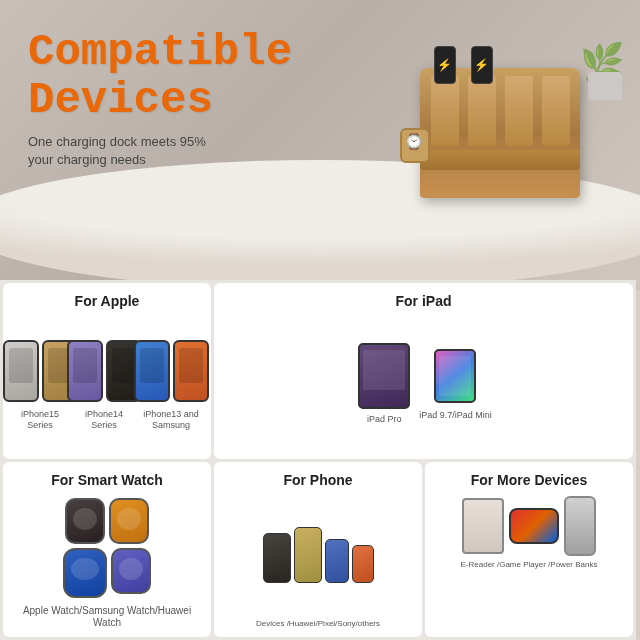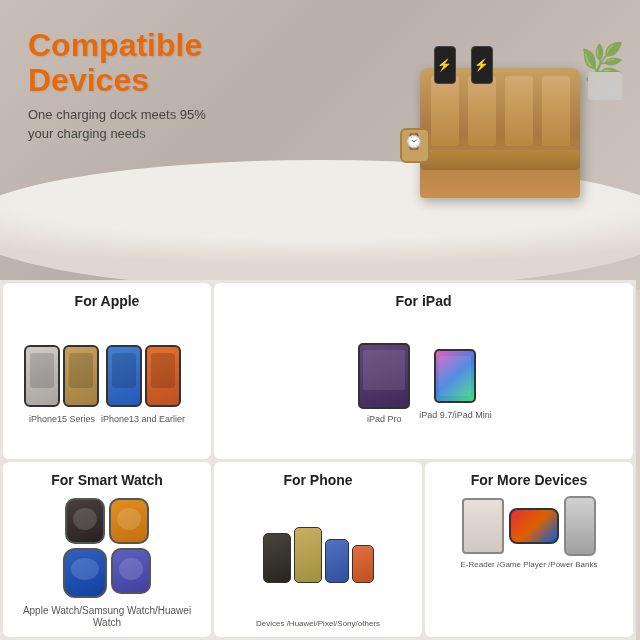--- a/index.html
+++ b/index.html
@@ -39,25 +39,26 @@
     }
 
     
     .hero-text {
       position: absolute;
       top: 28px;
       left: 28px;
     }
 
     .hero-title {
-      font-size: 32px;
+      font-size: 44px;
       font-weight: 900;
       color: #e8680a;
       line-height: 1.1;
       text-shadow: 1px 1px 2px rgba(0,0,0,0.1);
+      font-family: Liberation Mono, monospace;
     }
 
     .hero-subtitle {
       margin-top: 8px;
       font-size: 13px;
       color: #444;
       line-height: 1.4;
     }
 
     
@@ -415,25 +416,34 @@
             <div style="display:flex;gap:3px;">
               <div class="phone-shape silver"></div>
               <div class="phone-shape gold"></div>
             </div>
           </div>
           <div class="card-label">iPhone15 Series</div>
         </div>
         <div class="card-image-item">
           <div class="card-image-box">
             <div style="display:flex;gap:3px;">
+              <div class="phone-shape purple"></div>
+              <div class="phone-shape dark"></div>
+            </div>
+          </div>
+          <div class="card-label">iPhone14 Series</div>
+        </div>
+        <div class="card-image-item">
+          <div class="card-image-box">
+            <div style="display:flex;gap:3px;">
               <div class="phone-shape blue"></div>
               <div class="phone-shape orange"></div>
             </div>
           </div>
-          <div class="card-label">iPhone13 and Earlier</div>
+          <div class="card-label">iPhone13 and Samsung</div>
         </div>
       </div>
     </div>
 
     <div class="card card-ipad">
       <div class="card-title">For iPad</div>
       <div class="card-images">
         <div class="card-image-item">
           <div class="card-image-box">
             <div class="tablet-shape dark-purple"></div>

